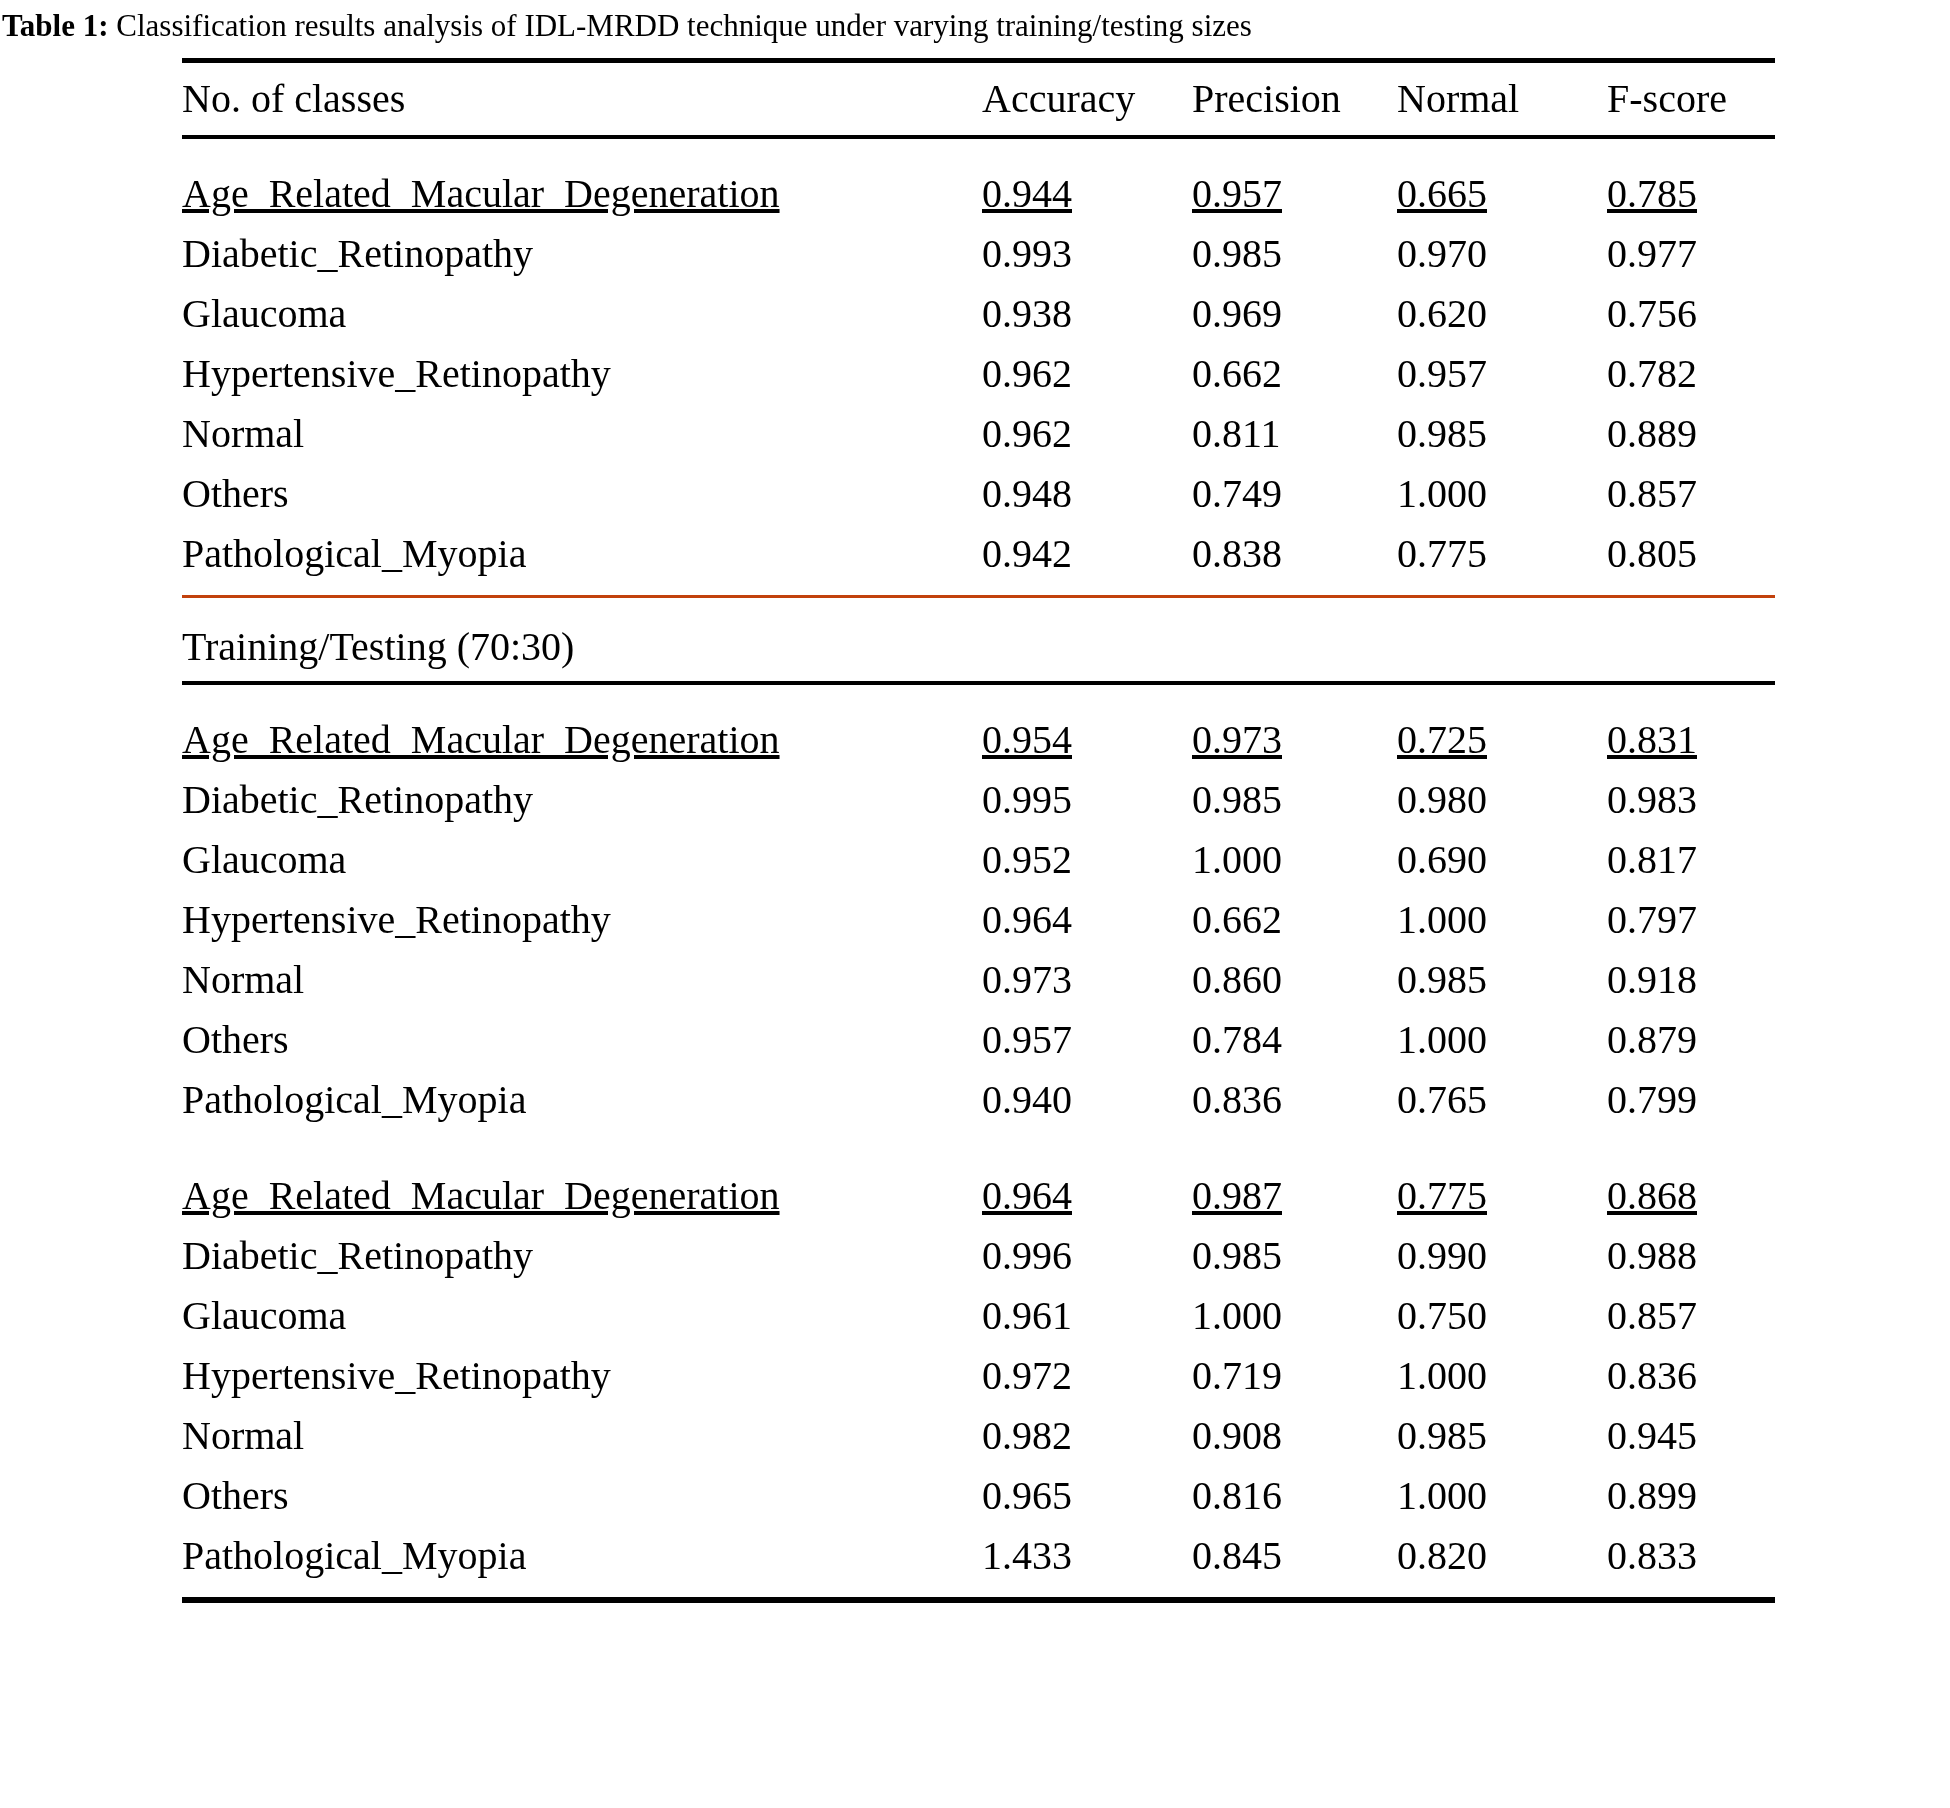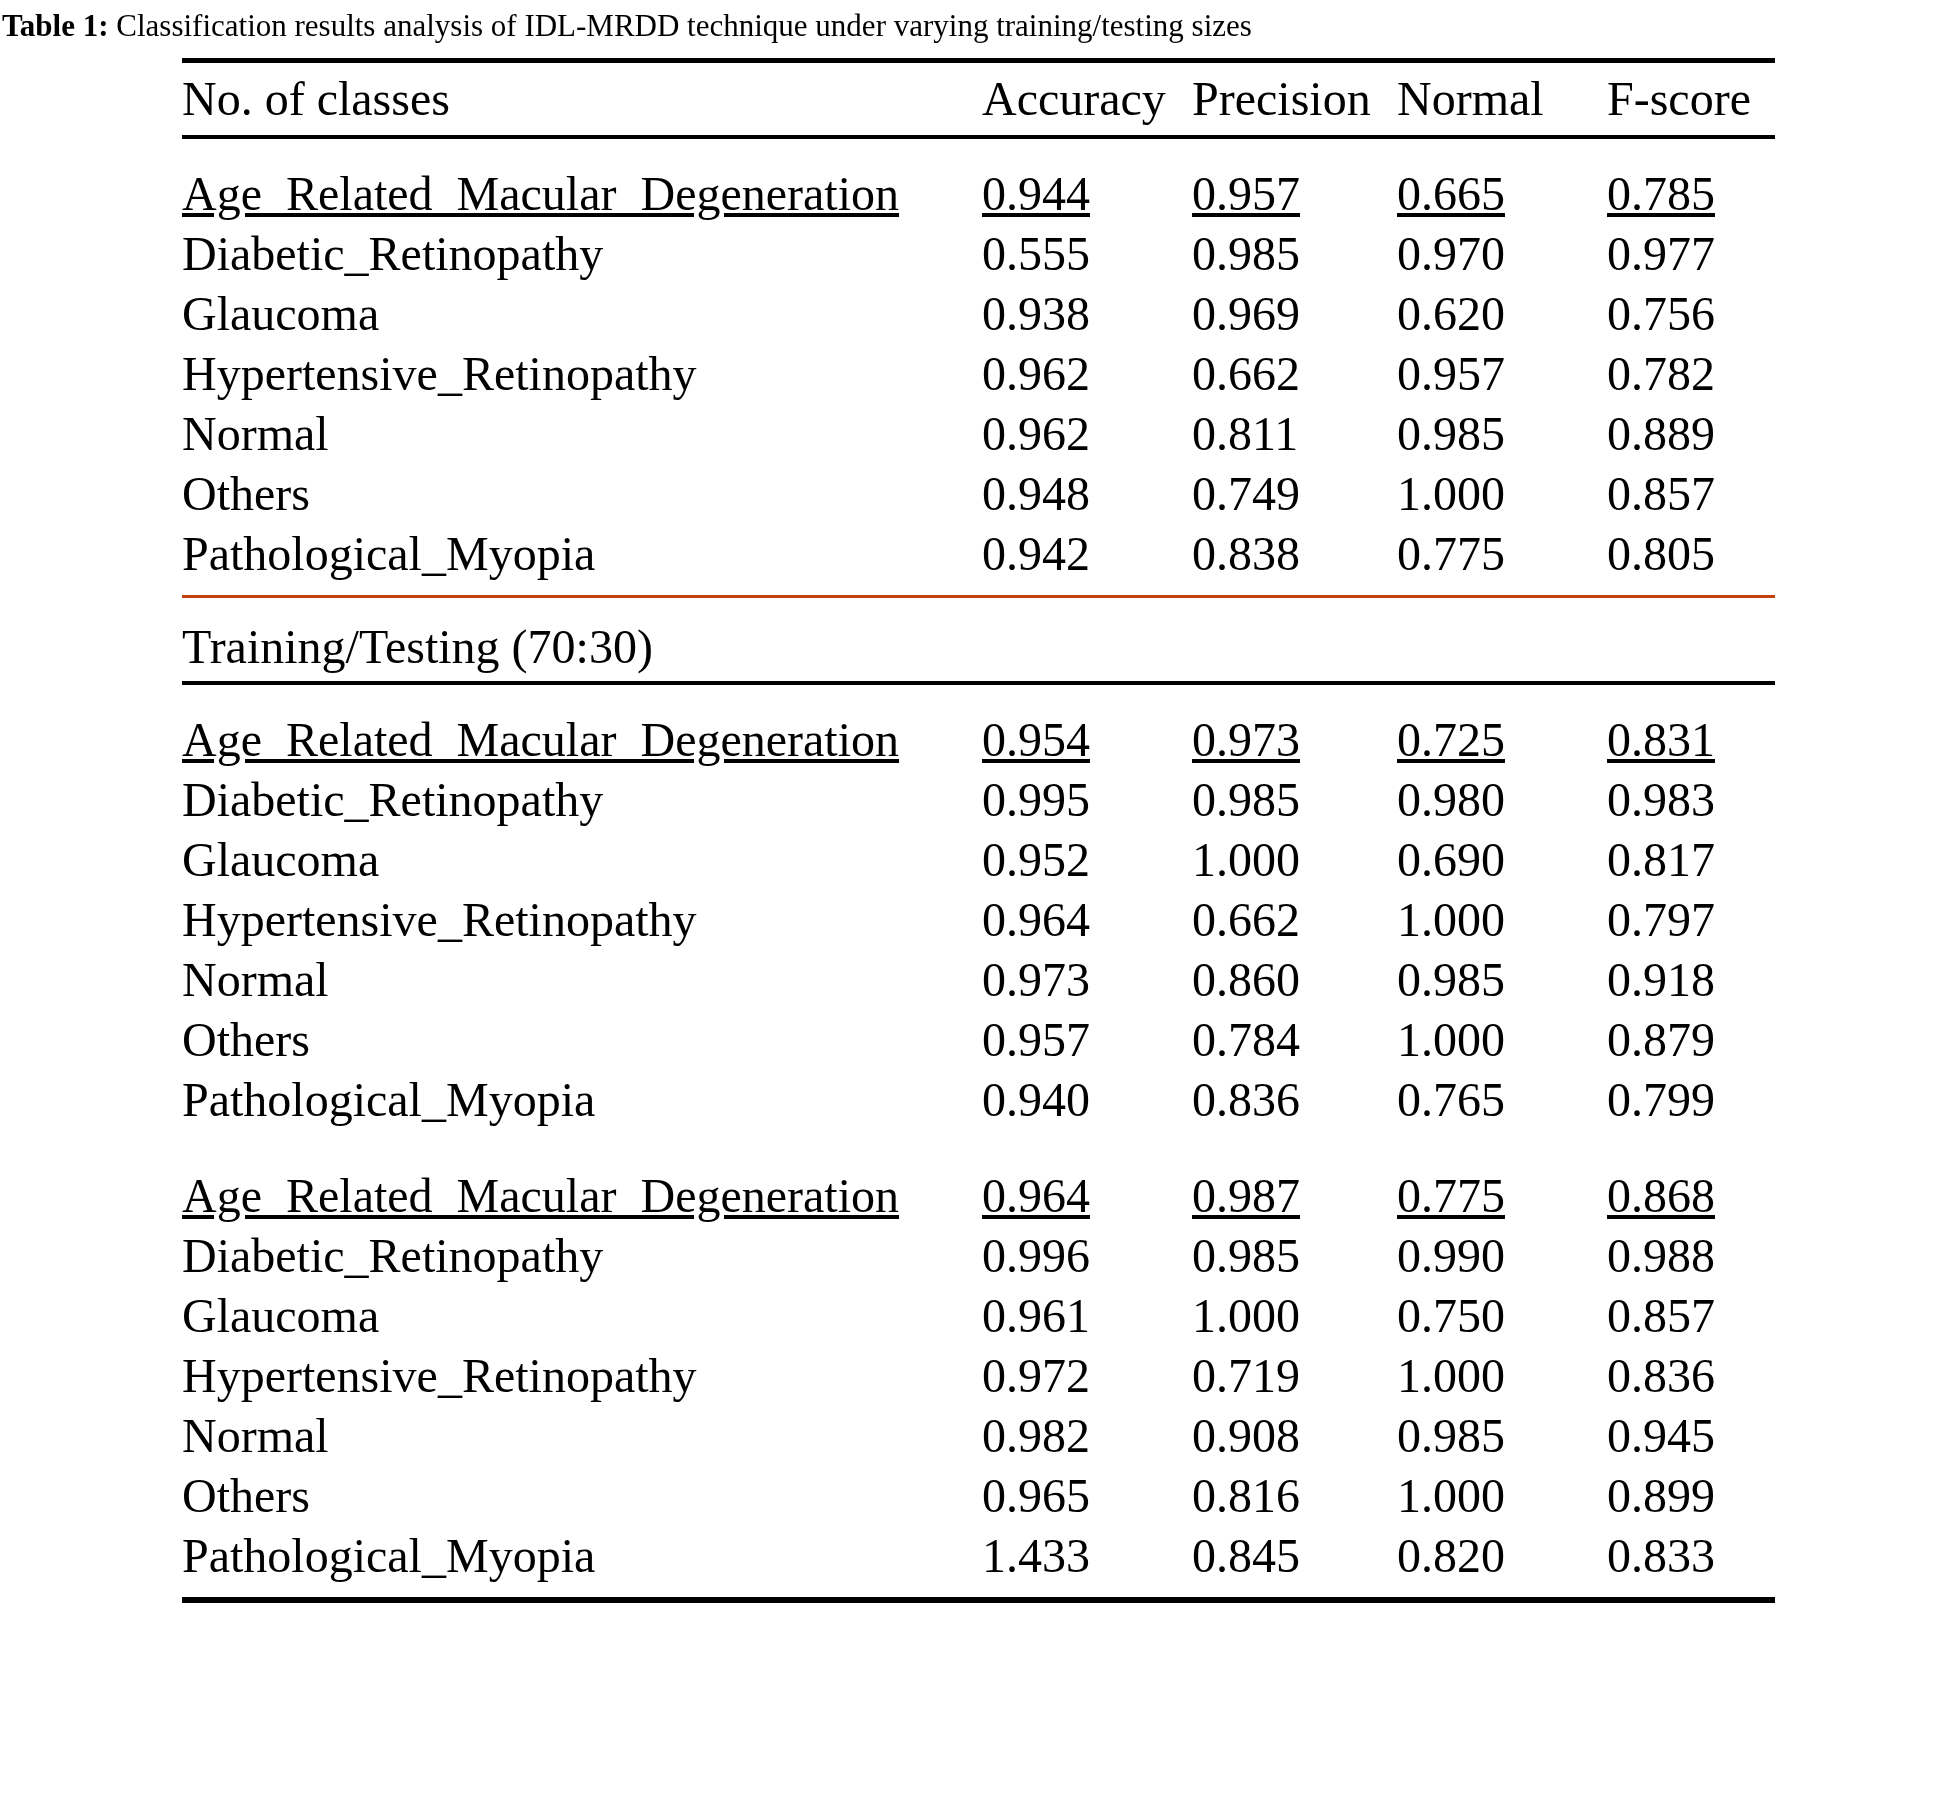--- a/index.html
+++ b/index.html
@@ -22,21 +22,21 @@
   }
   .caption b {
     font-weight: bold;
   }
   table.results {
     border-collapse: collapse;
     margin-left: 182px;
     margin-top: 12px;
     width: 1593px;
     table-layout: fixed;
-    font-size: 48px;
+    font-size: 40px;
     border-top: 5px solid #000000;
     border-bottom: 6px solid #000000;
   }
   col.c-label   { width: 800px; }
   col.c-acc     { width: 210px; }
   col.c-prec    { width: 205px; }
   col.c-recall  { width: 210px; }
   col.c-fscore  { width: 168px; }
   th, td {
     text-align: left;
@@ -91,21 +91,21 @@
 
   <tr class="data row-first">
     <td>Age_Related_Macular_Degeneration</td>
     <td>0.944</td>
     <td>0.957</td>
     <td>0.665</td>
     <td>0.785</td>
   </tr>
   <tr class="data">
     <td>Diabetic_Retinopathy</td>
-    <td>0.555</td>
+    <td>0.993</td>
     <td>0.985</td>
     <td>0.970</td>
     <td>0.977</td>
   </tr>
   <tr class="data">
     <td>Glaucoma</td>
     <td>0.938</td>
     <td>0.969</td>
     <td>0.620</td>
     <td>0.756</td>

